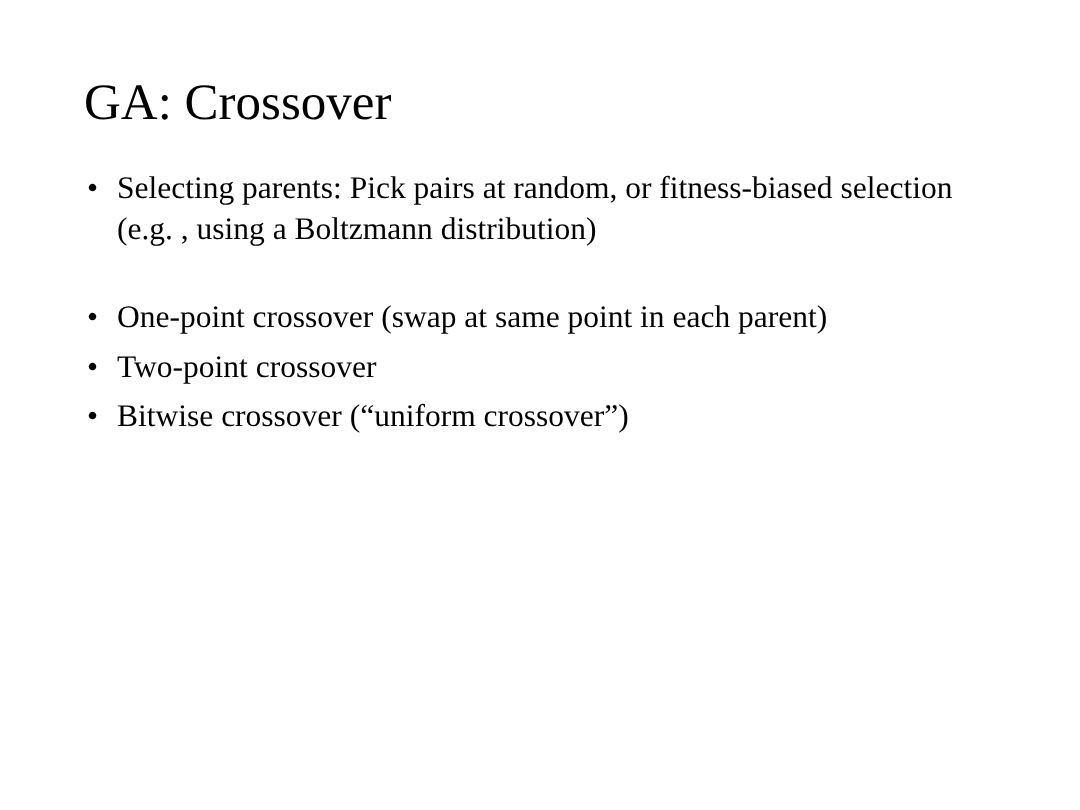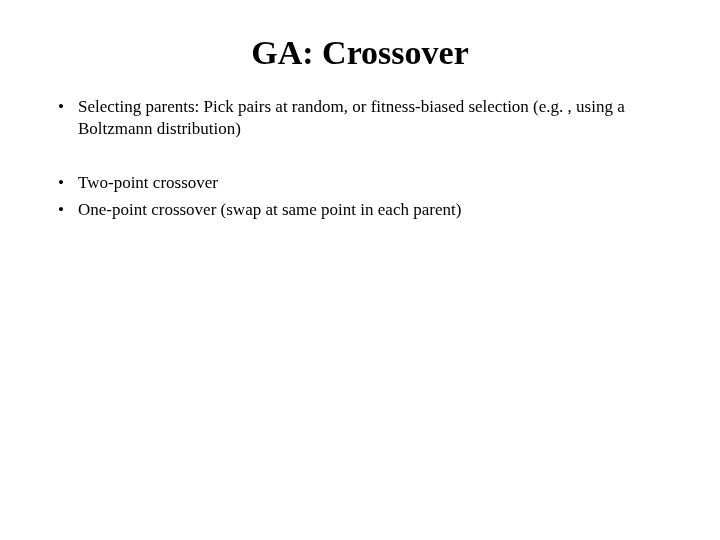--- a/index.html
+++ b/index.html
@@ -11,30 +11,29 @@
     font-family: "Times New Roman", Times, serif;
     color: #000000;
   }
   .slide {
     box-sizing: border-box;
     width: 720px;
     height: 540px;
     padding: 28px 56px 40px 56px;
   }
   .title {
-    text-align: center;
     font-size: 34px;
-    font-weight: bold;
-    margin: 6px 0 24px 0;
+    font-weight: normal;
+    margin: 22px 0 24px 0;
   }
   ul.bullets {
     list-style: none;
     padding: 0;
     margin: 0;
-    font-size: 17px;
+    font-size: 21px;
     line-height: 1.28;
   }
   ul.bullets > li {
     position: relative;
     padding-left: 22px;
     margin: 0 0 6px 0;
   }
   ul.bullets > li::before {
     content: "•";
     position: absolute;
@@ -55,19 +54,20 @@
 <div class="slide">
   <div class="title">GA: Crossover</div>
 
   <ul class="bullets">
     <li>Selecting parents: Pick pairs at random, or fitness-biased selection (e.g. , using a Boltzmann distribution)</li>
   </ul>
 
   <div class="gap"></div>
 
   <ul class="bullets">
+    <li>One-point crossover (swap at same point in each parent)</li>
     <li>Two-point crossover</li>
-    <li>One-point crossover (swap at same point in each parent)</li>
+    <li>Bitwise crossover (“uniform crossover”)</li>
   </ul>
 
   <div class="gap"></div>
 
 </div>
 
 </body></html>

